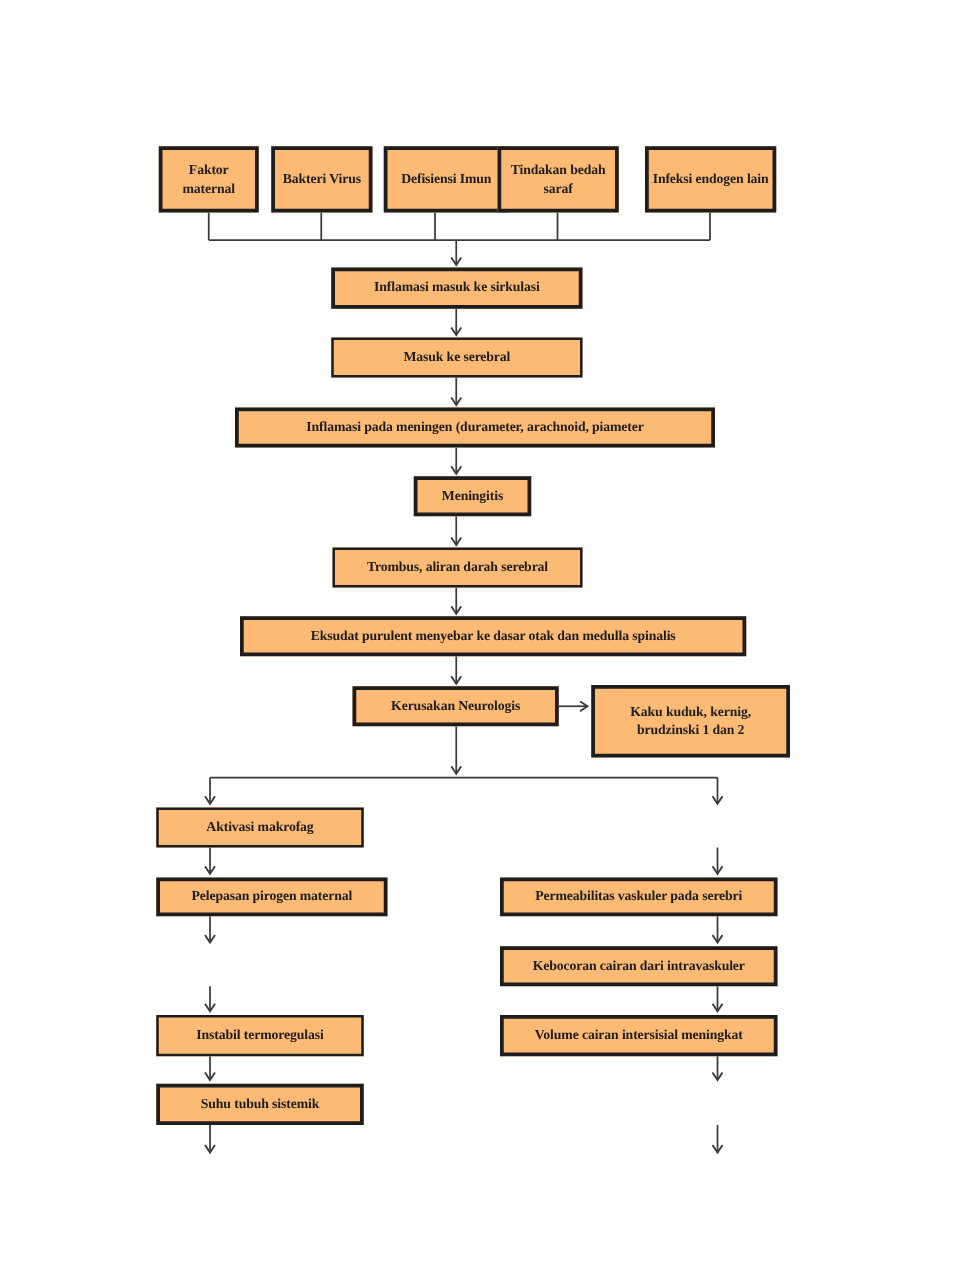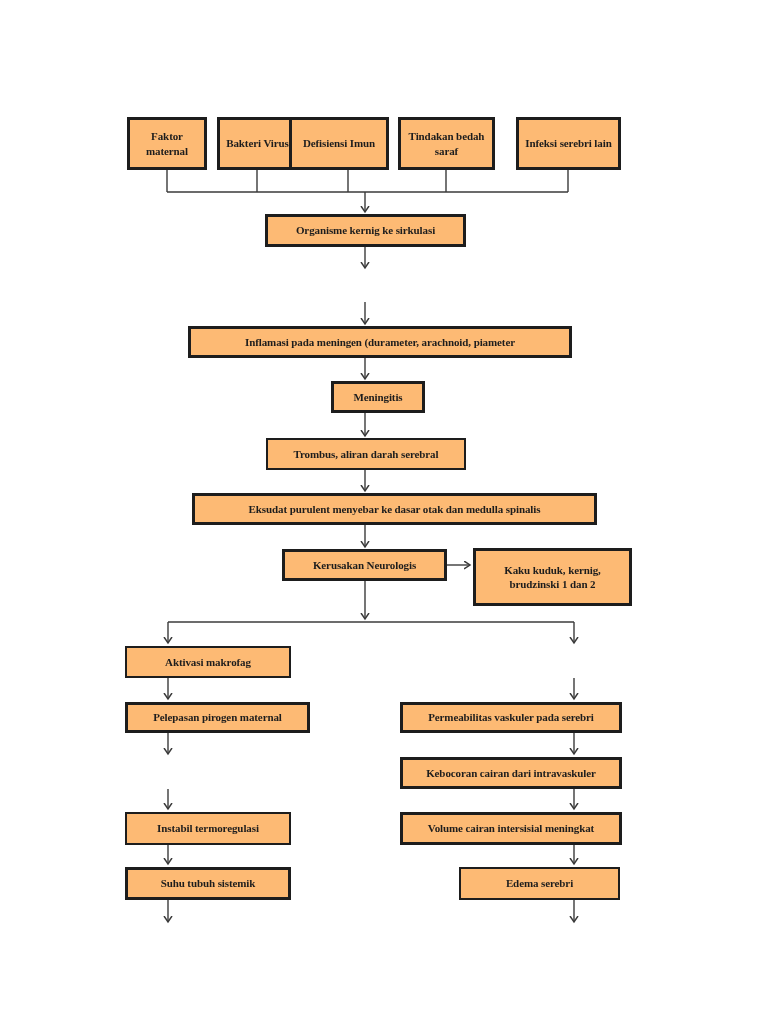--- a/index.html
+++ b/index.html
@@ -53,35 +53,35 @@
 
     <line x1="574" y1="678" x2="574" y2="699" marker-end="url(#ah)"></line>
     <line x1="574" y1="733" x2="574" y2="754" marker-end="url(#ah)"></line>
     <line x1="574" y1="789" x2="574" y2="809" marker-end="url(#ah)"></line>
     <line x1="574" y1="845" x2="574" y2="864" marker-end="url(#ah)"></line>
     <line x1="574" y1="900" x2="574" y2="922" marker-end="url(#ah)"></line>
   </svg>
 
   <div class="node b3 wrap" style="left:127px;top:117px;width:80px;height:53px;">Faktor maternal</div>
   <div class="node b3 wrap" style="left:217px;top:117px;width:81px;height:53px;">Bakteri Virus</div>
-  <div class="node b3 wrap" style="left:289px;top:117px;width:100px;height:53px;">Defisiensi Imun</div>
+  <div class="node b3 wrap" style="left:307px;top:117px;width:100px;height:53px;">Defisiensi Imun</div>
   <div class="node b3 wrap" style="left:398px;top:117px;width:97px;height:53px;">Tindakan bedah saraf</div>
-  <div class="node b3 wrap" style="left:516px;top:117px;width:105px;height:53px;">Infeksi serebri lain</div>
+  <div class="node b3 wrap" style="left:516px;top:117px;width:105px;height:53px;">Infeksi endogen lain</div>
 
-  <div class="node b3" style="left:265px;top:214px;width:201px;height:33px;">Organisme kernig ke sirkulasi</div>
+  <div class="node b3" style="left:265px;top:214px;width:201px;height:33px;">Inflamasi masuk ke sirkulasi</div>
+  <div class="node b2" style="left:265px;top:270px;width:201px;height:32px;">Masuk ke serebral</div>
   <div class="node b3" style="left:188px;top:326px;width:384px;height:32px;">Inflamasi pada meningen (durameter, arachnoid, piameter</div>
   <div class="node b3" style="left:331px;top:381px;width:94px;height:32px;">Meningitis</div>
   <div class="node b2" style="left:266px;top:438px;width:200px;height:32px;">Trombus, aliran darah serebral</div>
   <div class="node b3" style="left:192px;top:493px;width:405px;height:32px;">Eksudat purulent menyebar ke dasar otak dan medulla spinalis</div>
   <div class="node b3" style="left:282px;top:549px;width:165px;height:32px;">Kerusakan Neurologis</div>
   <div class="node b3 wrap" style="left:473px;top:548px;width:159px;height:58px;">Kaku kuduk, kernig, brudzinski 1 dan 2</div>
 
   <div class="node b2" style="left:125px;top:646px;width:166px;height:32px;">Aktivasi makrofag</div>
   <div class="node b3" style="left:125px;top:702px;width:185px;height:31px;">Pelepasan pirogen maternal</div>
   <div class="node b3" style="left:125px;top:867px;width:166px;height:33px;">Suhu tubuh sistemik</div>
   <div class="node b2" style="left:125px;top:812px;width:166px;height:33px;">Instabil termoregulasi</div>
 
   <div class="node b3" style="left:400px;top:702px;width:222px;height:31px;">Permeabilitas vaskuler pada serebri</div>
   <div class="node b3" style="left:400px;top:757px;width:222px;height:32px;">Kebocoran cairan dari intravaskuler</div>
   <div class="node b3" style="left:400px;top:812px;width:222px;height:33px;">Volume cairan intersisial meningkat</div>
-  <div class="node b2" style="left:459px;top:867px;width:161px;height:33px;">Edema serebri</div>
 
 </div>
 
 </body></html>

